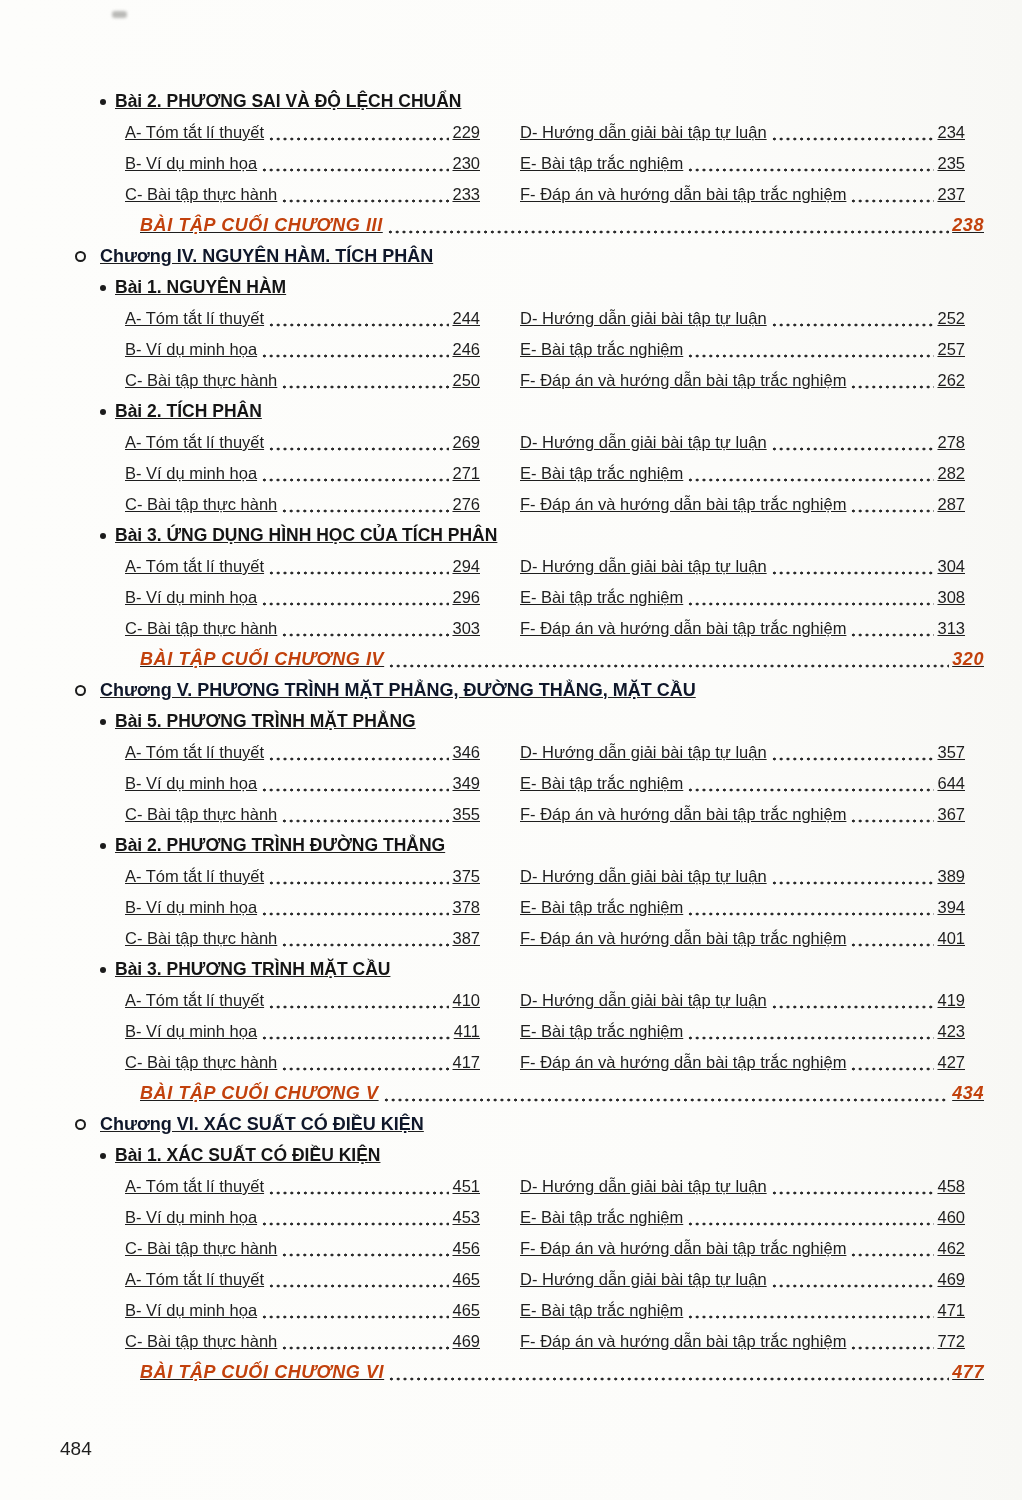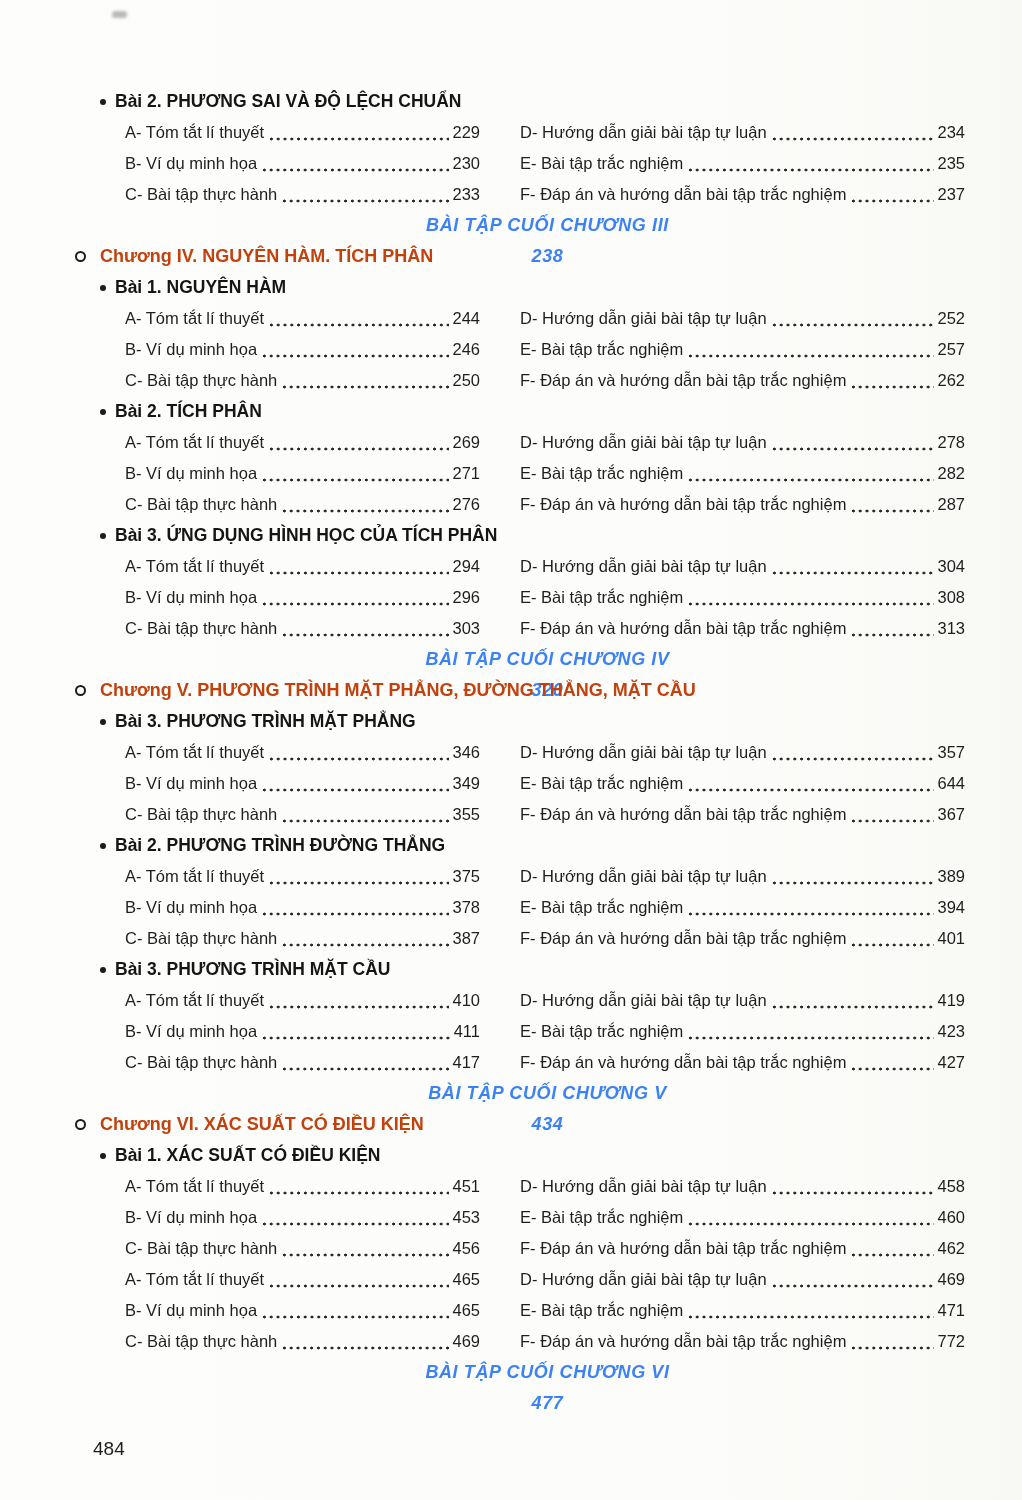--- a/index.html
+++ b/index.html
@@ -8,31 +8,32 @@
     position: relative;
     overflow: hidden;
     background: linear-gradient(90deg, #fdfdfb 0%, #fcfcfa 70%, #f8f8f5 100%);
     font-family: "Liberation Sans", "DejaVu Sans", sans-serif;
     color: #1e1e1e;
   }
   .page {
     position: absolute;
     inset: 0;
     padding: 86px 38px 0 75px;
+    text-decoration: underline;
   }
   .row {
     display: flex;
     align-items: center;
     height: 31px;
     line-height: 31px;
     font-size: 16.5px;
     white-space: nowrap;
   }
   
-  .row.chapter { font-weight: bold; font-size: 18px; color: #c2410c; text-align: center; }
+  .row.chapter { font-weight: bold; font-size: 18px; color: #0f172a; text-align: center; }
   .circle-marker {
     width: 11px; height: 11px;
     border: 2px solid #1c1c1c;
     border-radius: 50%;
     flex: 0 0 auto;
     margin-right: 14px;
   }
   
   .row.lesson { margin-left: 25px; font-weight: bold; font-size: 17.5px; color: #151515; }
   .dot-marker {
@@ -54,32 +55,31 @@
     min-width: 8px;
     height: 31px;
     margin: 0 3px 0 4px;
     background-image: radial-gradient(circle, #2b2b2b 1.3px, transparent 1.7px);
     background-size: 6.8px 4px;
     background-repeat: repeat-x;
     background-position: 0 20px;
   }
   
   .row.chend {
-    margin-left: 36px;
+    margin-left: 65px;
     font-style: italic;
     font-weight: 600;
     font-size: 18px;
     letter-spacing: 0.6px;
-    color: #3b82f6;
-    flex-direction: column;
+    color: #c2410c;
   }
   .row.chend .leader { letter-spacing: normal; }
   .footer-page-number {
     position: absolute;
-    left: 93px;
+    left: 60px;
     bottom: 40px;
     font-size: 19px;
     color: #1e1e1e;
   }
   .scan-artifact {
     position: absolute;
     left: 112px; top: 11px;
     width: 15px; height: 7px;
     background: #a9a9a6;
     border-radius: 3px;
@@ -266,21 +266,21 @@
         <span class="chend-lbl">BÀI TẬP CUỐI CHƯƠNG IV</span>
         <span class="leader"></span>
         <span class="pg">320</span>
       </div>
       <div class="row chapter">
         <span class="circle-marker"></span>
         <span class="chapter-title">Chương V. PHƯƠNG TRÌNH MẶT PHẲNG, ĐƯỜNG THẲNG, MẶT CẦU</span>
       </div>
       <div class="row lesson">
         <span class="dot-marker"></span>
-        <span class="lesson-title">Bài 3. PHƯƠNG TRÌNH MẶT PHẲNG</span>
+        <span class="lesson-title">Bài 5. PHƯƠNG TRÌNH MẶT PHẲNG</span>
       </div>
       <div class="row entry">
         <div class="col col-left">
           <span class="lbl">A- Tóm tắt lí thuyết</span>
           <span class="leader"></span>
           <span class="pg">346</span>
         </div>
         <div class="col col-right">
           <span class="lbl">D- Hướng dẫn giải bài tập tự luận</span>
           <span class="leader"></span>

